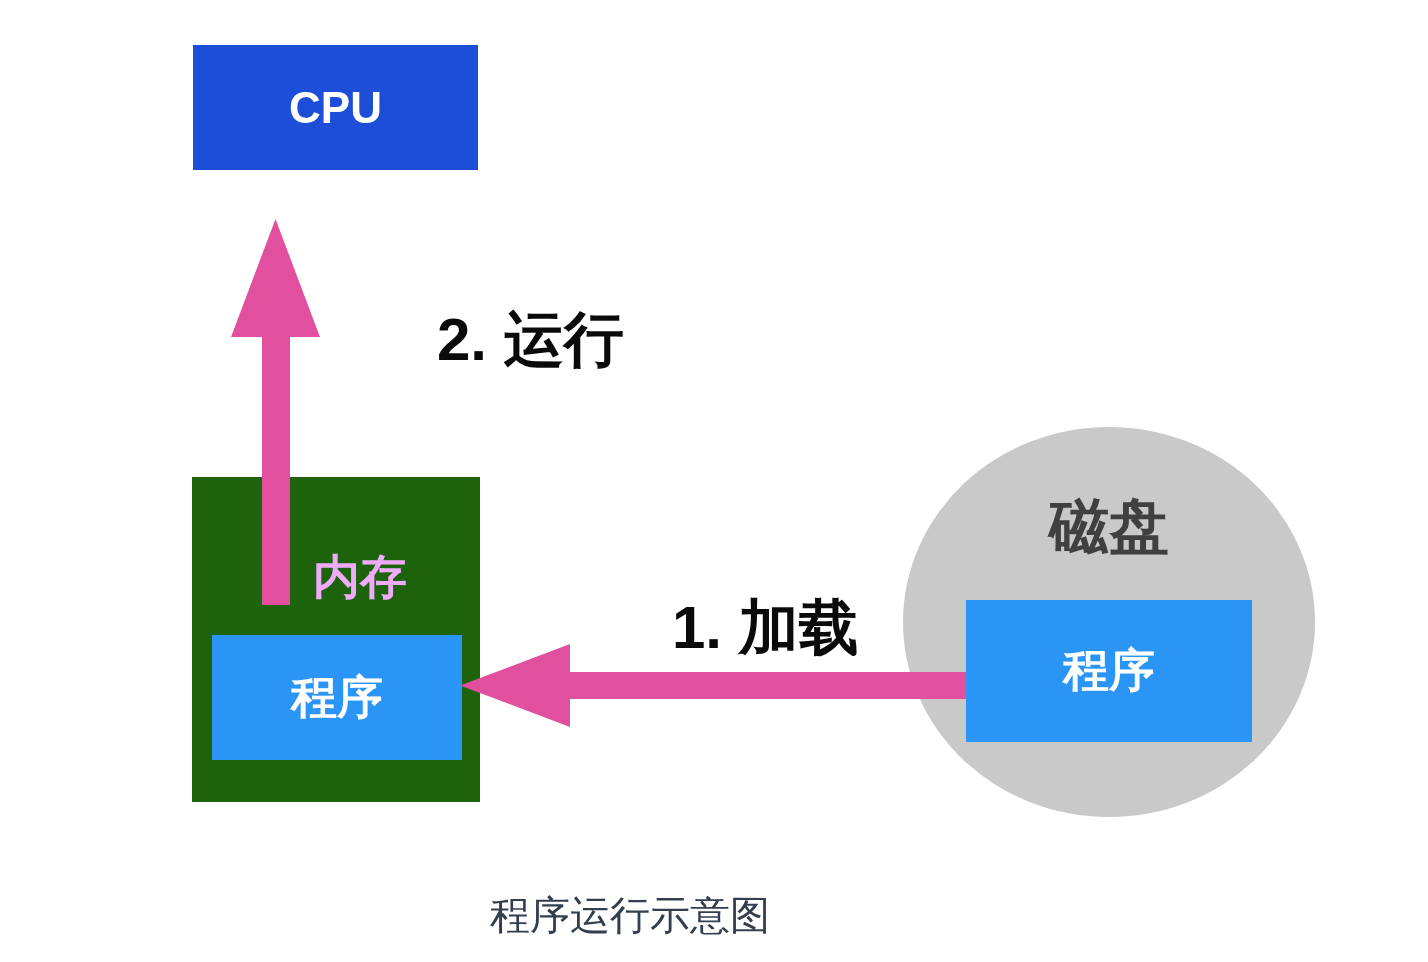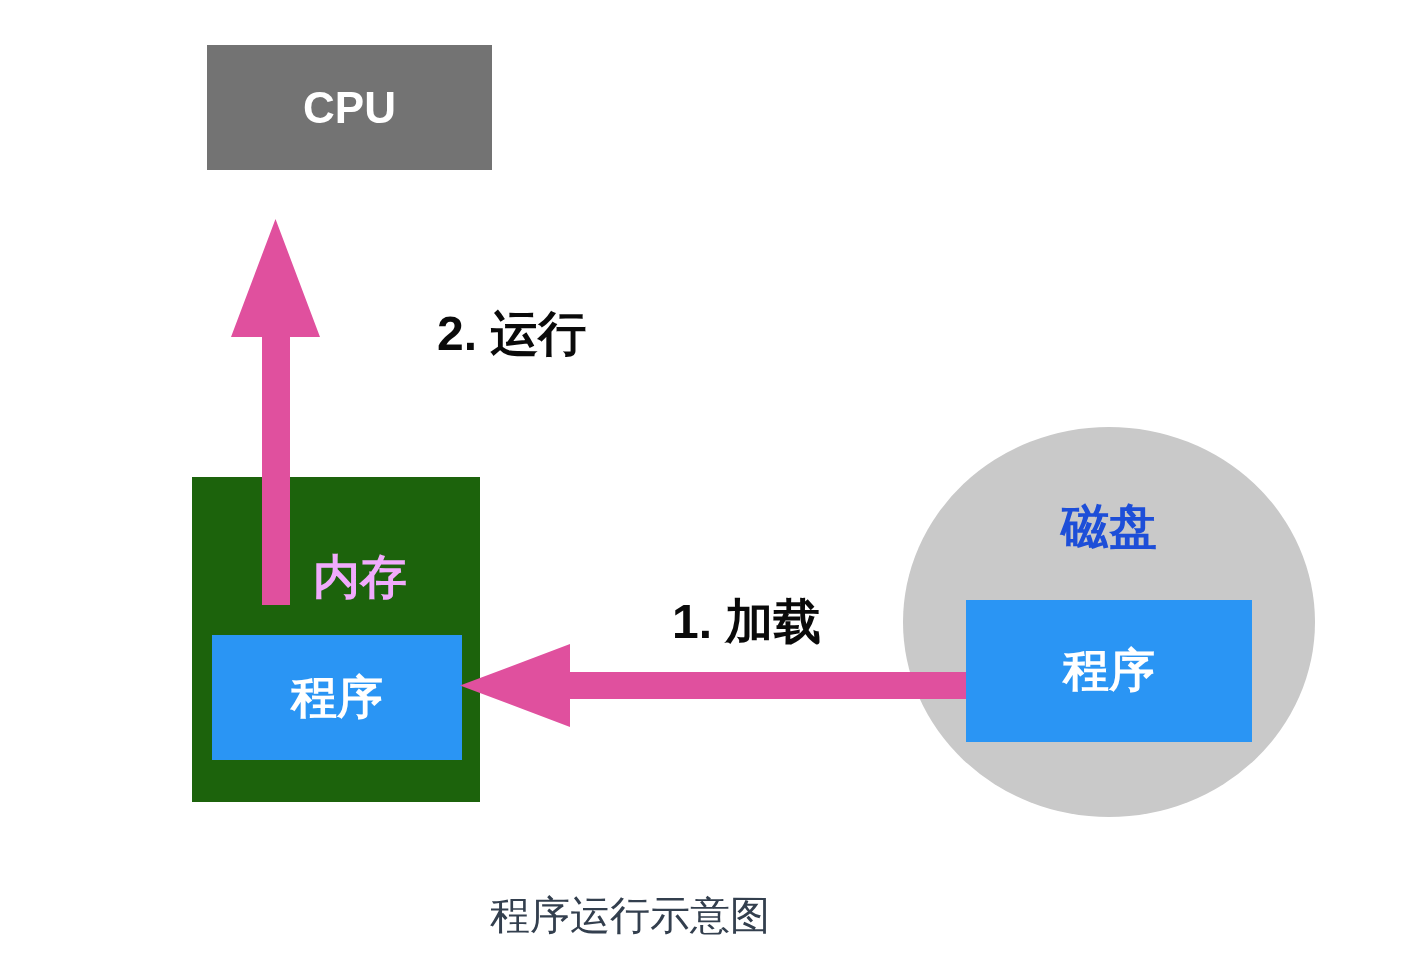--- a/index.html
+++ b/index.html
@@ -58,23 +58,23 @@
     position: absolute;
     left: 903px; top: 427px;
     width: 412px; height: 390px;
     border-radius: 50%;
     z-index: 1;
   }
   .disk-label {
     position: absolute;
     left: 50%; top: 100px;
     transform: translate(-50%, -50%);
-    color: #1d4ed8;
+    color: #404040;
     font-weight: bold;
-    font-size: 48px;
+    font-size: 60px;
     white-space: nowrap;
   }
   .disk-program-box {
     left: 966px; top: 600px;
     width: 286px; height: 142px;
     z-index: 2;
   }
   .disk-program-box .box-label { font-size: 46px; }
   
   .arrows-layer {
@@ -82,21 +82,21 @@
     left: 0; top: 0;
     width: 1428px; height: 962px;
     z-index: 3;
     pointer-events: none;
   }
   
   .arrow-label {
     position: absolute;
     color: #0a0a0a;
     font-weight: bold;
-    font-size: 48px;
+    font-size: 60px;
     line-height: 1;
     white-space: nowrap;
     z-index: 4;
   }
   .arrow-label.run { left: 437px; top: 310px; }
   .arrow-label.load { left: 672px; top: 598px; }
   
   .caption {
     position: absolute;
     left: 630px; top: 893px;
@@ -106,21 +106,21 @@
     line-height: 1.1;
     white-space: nowrap;
     z-index: 4;
   }
 </style>
 </head>
 <body>
 
 <div class="canvas">
 
-  <div class="box cpu-box" style="background-color: #737373; margin-left: 14px;">
+  <div class="box cpu-box" style="background-color: #1d4ed8;">
     <span class="box-label">CPU</span>
   </div>
 
   <div class="box memory-box" style="background-color: rgb(28, 99, 12);">
     <span class="memory-label">内存</span>
   </div>
 
   <div class="box memory-program-box" style="background-color: rgb(42, 149, 244);">
     <span class="box-label">程序</span>
   </div>

